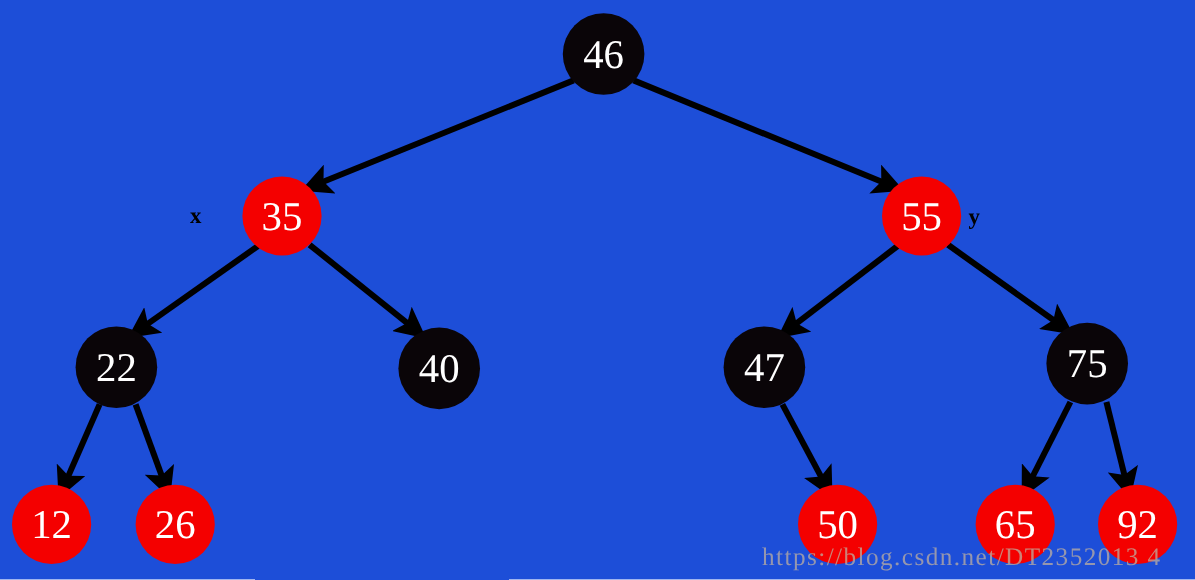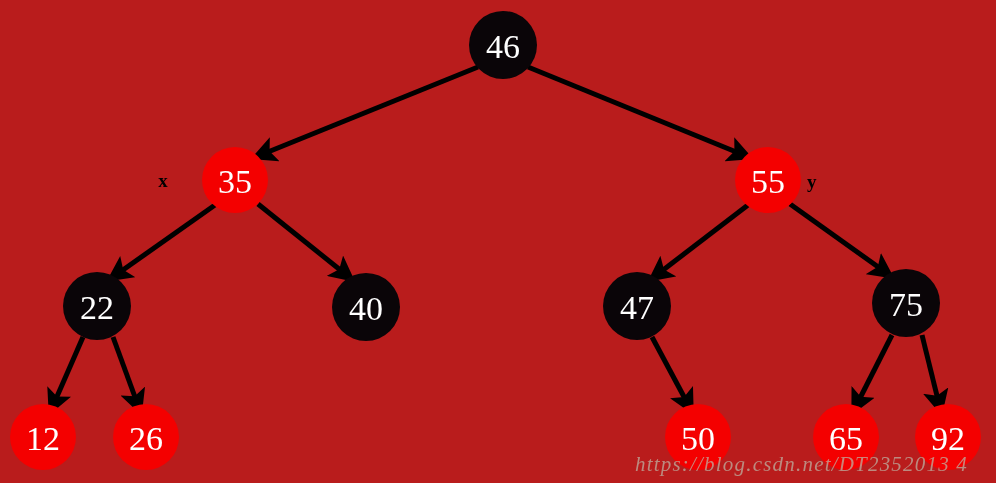--- a/index.html
+++ b/index.html
@@ -4,21 +4,21 @@
 <style>
   html, body {
     margin: 0;
     padding: 0;
     background: #ffffff;
   }
   #canvas {
     position: relative;
     width: 996px;
     height: 483px;
-    background: #b91c1c;
+    background: #1d4ed8;
     overflow: hidden;
     font-family: "Liberation Serif", "DejaVu Serif", serif;
   }
   svg.tree-svg {
     position: absolute;
     left: 0;
     top: 0;
     width: 996px;
     height: 483px;
   }
@@ -129,15 +129,15 @@
           <ellipse cx="948" cy="437" rx="33" ry="33" class="node-circle" fill="#f40000"></ellipse>
           <text x="948" y="438" class="node-label" fill="#ffffff">92</text>
         </g>
       </g>
     <g id="annotations-layer">
         <text x="163" y="180" class="side-label" text-anchor="middle" fill="#000000">x</text>
         <text x="807" y="181" class="side-label" text-anchor="start" fill="#000000">y</text>
       </g>
   </svg>
 
-  <div class="watermark" style="left: 635px; top: 452px; font-style: italic;">https://blog.csdn.net/DT2352013 4</div>
+  <div class="watermark" style="left: 635px; top: 452px;">https://blog.csdn.net/DT2352013 4</div>
 
 </div>
 
 </body></html>

